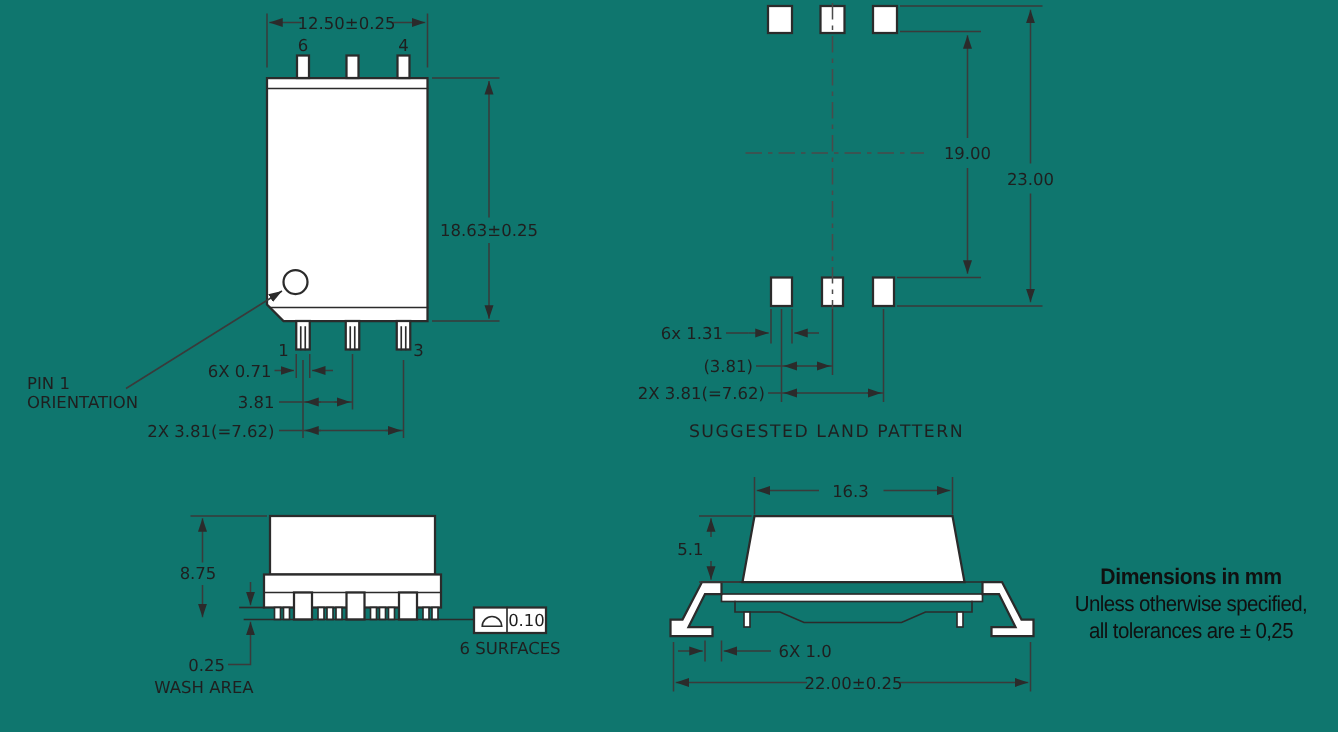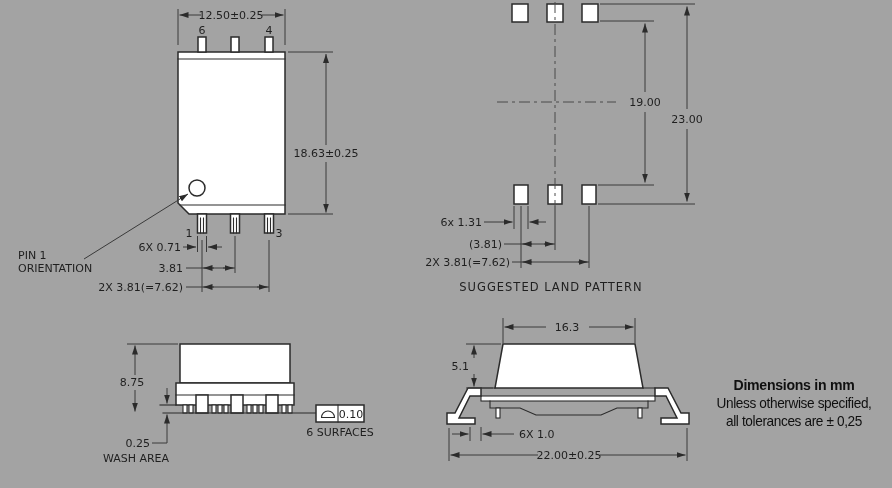--- a/index.html
+++ b/index.html
@@ -1,16 +1,16 @@
 <!DOCTYPE html>
 <html><head>
 <meta charset="utf-8">
 <style>
   html,body{margin:0;padding:0;background:#ffffff;}
-  .canvas{position:relative;width:892px;height:488px;background:#a3a3a3;overflow:hidden;
+  .canvas{position:relative;width:892px;height:488px;background:#0f766e;overflow:hidden;
           font-family:"DejaVu Sans", sans-serif;}
   svg{position:absolute;left:0;top:0;}
   
   .ln{stroke:#2b2b2b;stroke-width:1.5;fill:none;stroke-linecap:square;}
   .ln2{stroke:#2b2b2b;stroke-width:1.1;fill:none;stroke-linecap:square;}
   .fillw{fill:#ffffff;}
   
   .tn{stroke:#3a3a3a;stroke-width:1;fill:none;stroke-linecap:butt;}
   
   .cl{stroke:#4a4a4a;stroke-width:1;fill:none;stroke-dasharray:11 4 3 4;}

